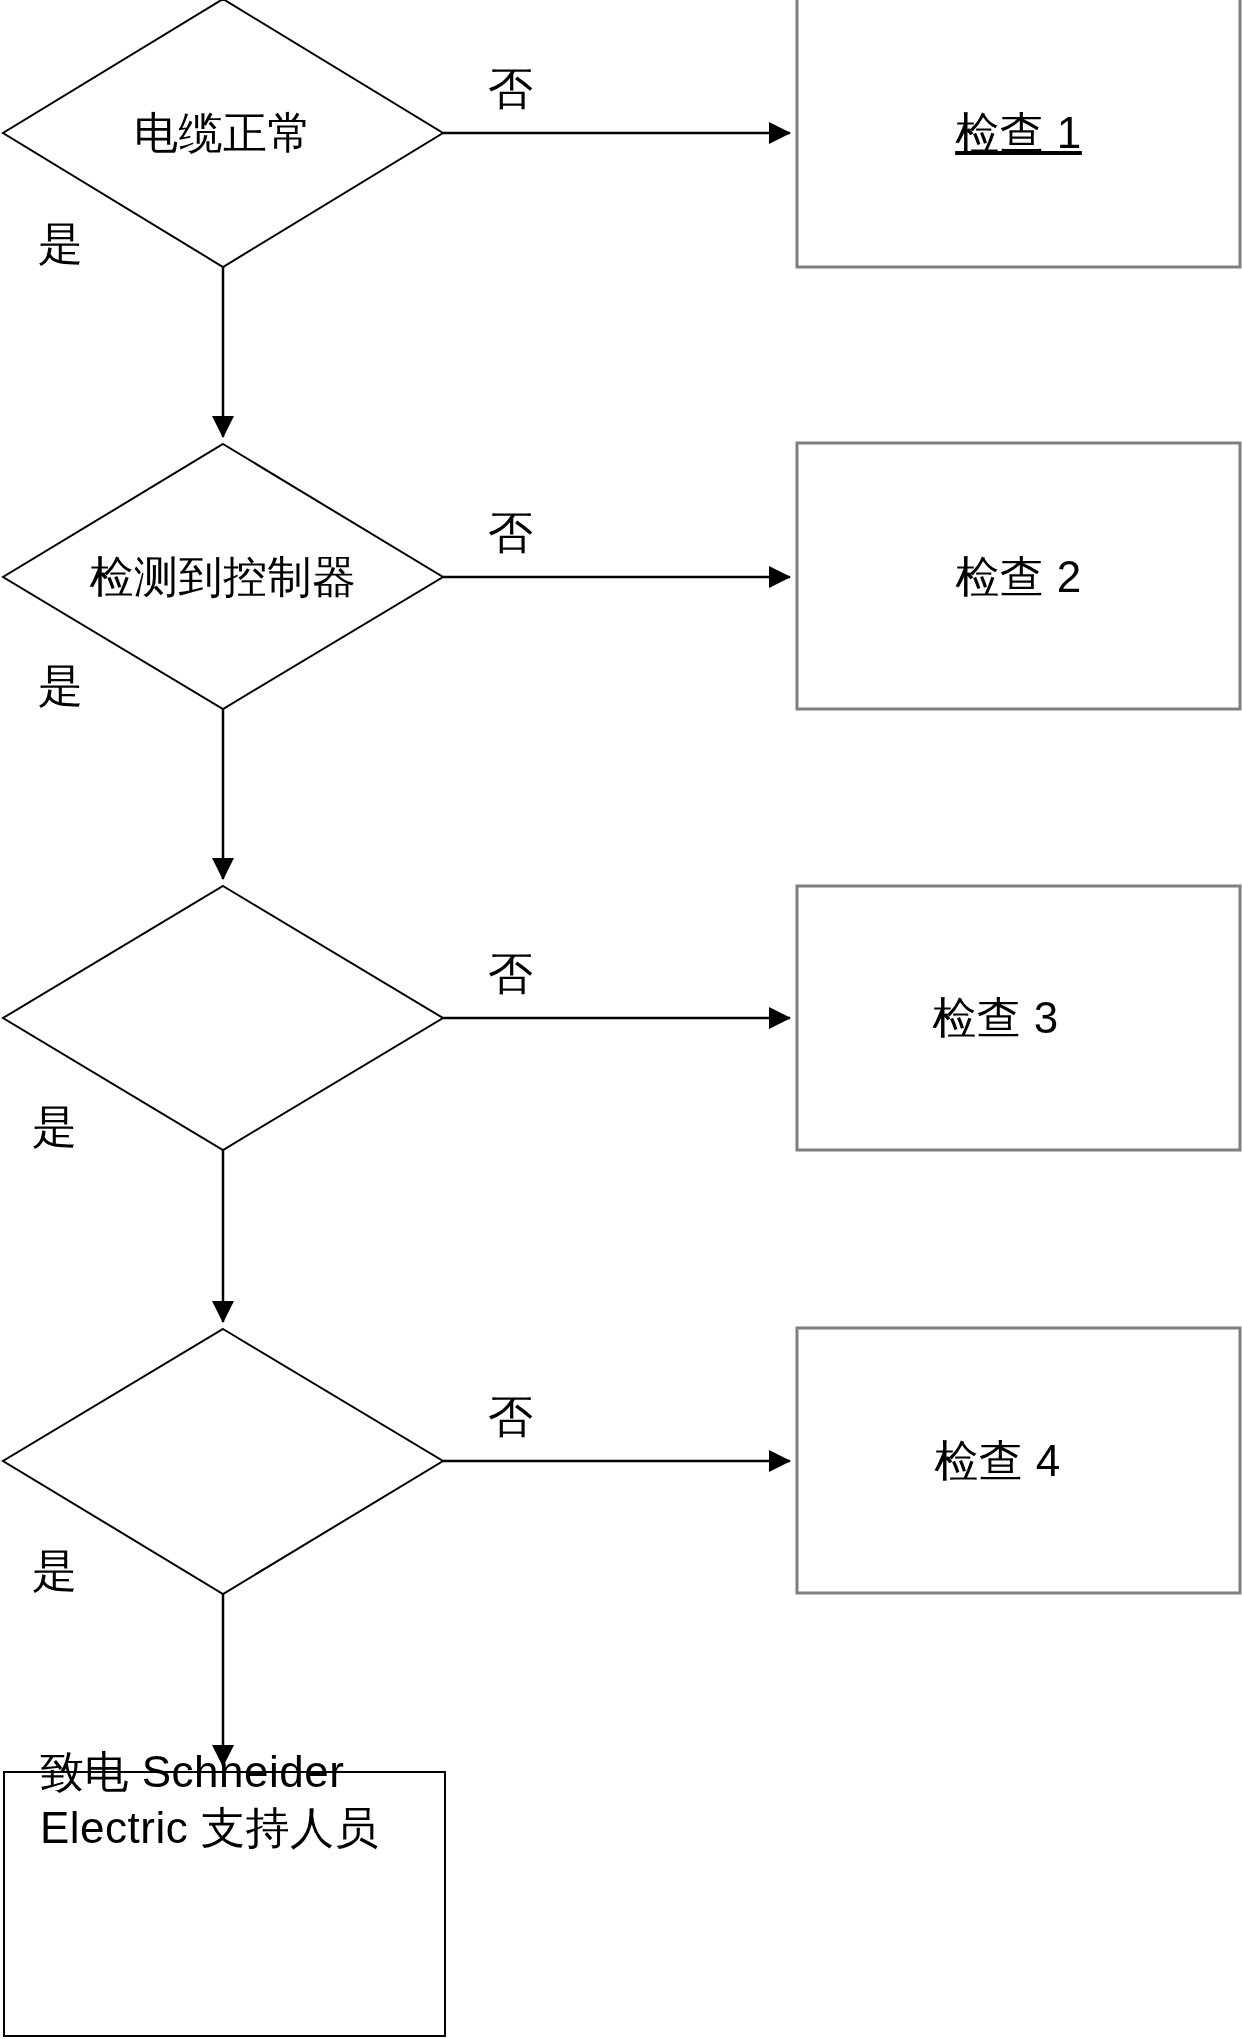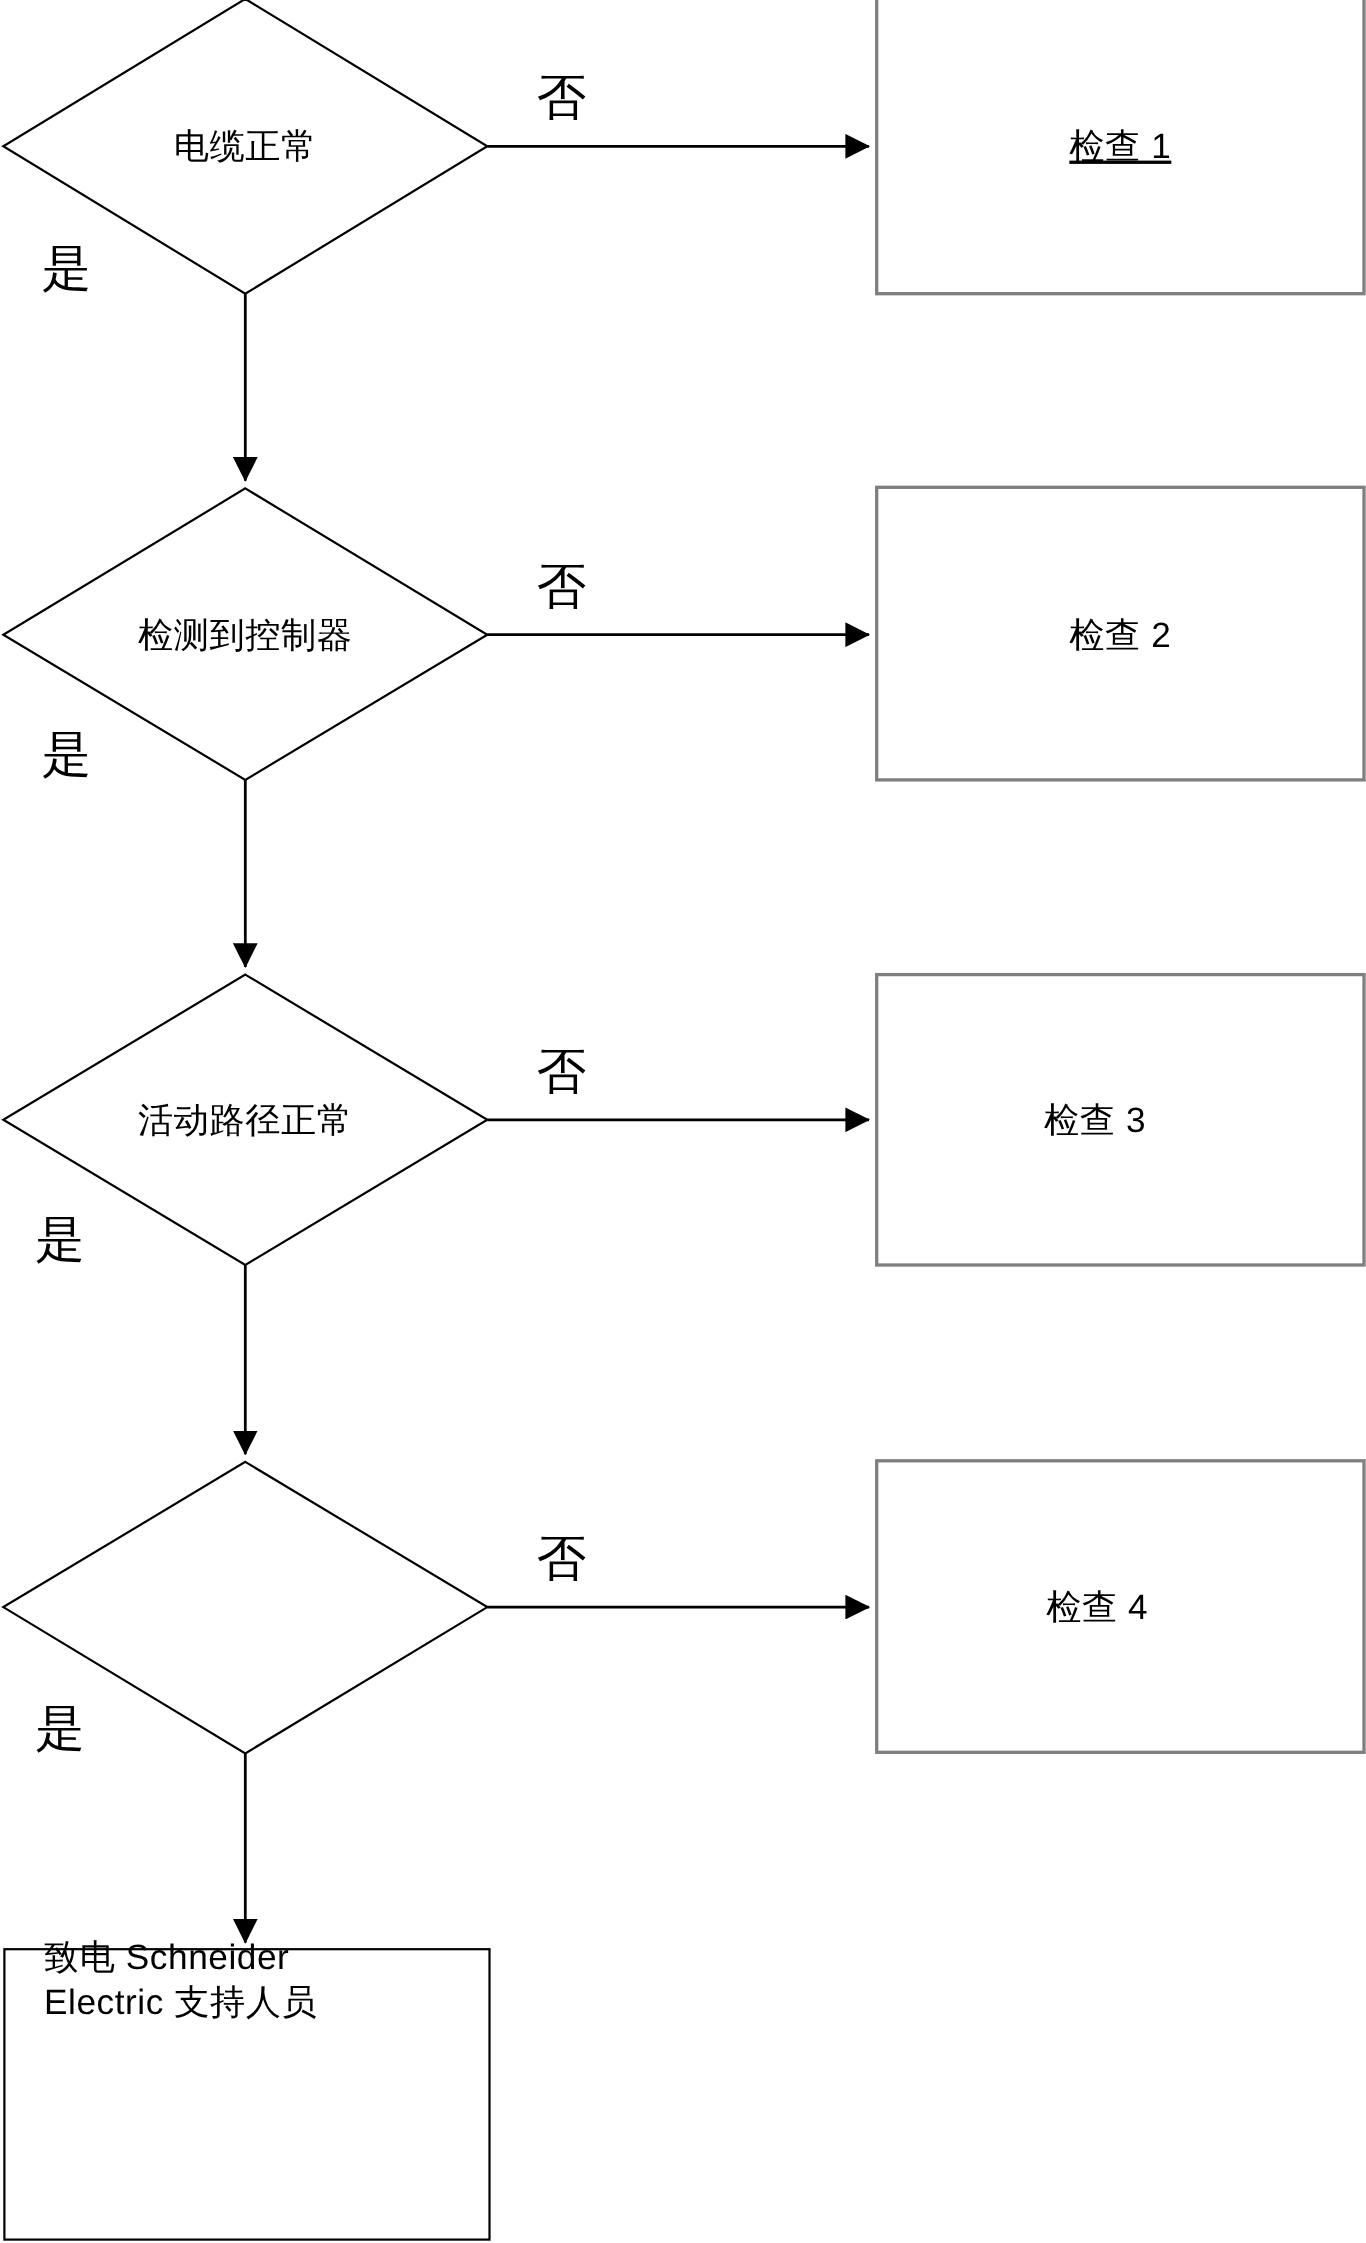--- a/index.html
+++ b/index.html
@@ -23,21 +23,21 @@
     height: 2039px;
     pointer-events: none;
   }
   .node-text {
     position: absolute;
     display: flex;
     align-items: center;
     justify-content: center;
     text-align: center;
     color: #000000;
-    font-size: 32px;
+    font-size: 44px;
     line-height: 1.28;
     white-space: pre-line;
     letter-spacing: 0.5px;
   }
   .edge-label {
     position: absolute;
     color: #000000;
     font-size: 45px;
     line-height: 1;
     white-space: nowrap;
@@ -79,21 +79,20 @@
     <line x1="443" y1="1461" x2="790" y2="1461" stroke="#000000" stroke-width="2.5" marker-end="url(#arrow-right)"></line>
 
     <line x1="223" y1="267" x2="223" y2="437" stroke="#000000" stroke-width="2.5" marker-end="url(#arrow-down)"></line>
     <line x1="223" y1="709" x2="223" y2="879" stroke="#000000" stroke-width="2.5" marker-end="url(#arrow-down)"></line>
     <line x1="223" y1="1150" x2="223" y2="1322" stroke="#000000" stroke-width="2.5" marker-end="url(#arrow-down)"></line>
     <line x1="223" y1="1594" x2="223" y2="1766" stroke="#000000" stroke-width="2.5" marker-end="url(#arrow-down)"></line>
   </svg>
 
   <div class="node-text" style="left:63px; top:93px; width:320px; height:80px;">电缆正常</div>
   <div class="node-text" style="left:43px; top:537px; width:360px; height:80px;">检测到控制器</div>
-  <div class="node-text" style="left:43px; top:978px; width:360px; height:80px;">活动路径正常</div>
 
   <div class="node-text" style="left:797px; top:93px; width:443px; height:80px;text-decoration:underline;">检查 1</div>
   <div class="node-text" style="left:797px; top:537px; width:443px; height:80px;">检查 2</div>
   <div class="node-text" style="left:797px; top:978px; width:397px; height:80px;">检查 3</div>
   <div class="node-text" style="left:784px; top:1421px; width:379px; height:80px;padding-left:24px;">检查 4</div>
 
   <div class="node-text" style="left:14px; top:1720px; width:421px; height:160px; justify-content:flex-start; text-align:left; padding-left:26px; box-sizing:border-box;">致电 Schneider
 Electric 支持人员</div>
 
   <div class="edge-label" style="left:488px; top:66px;">否</div>

